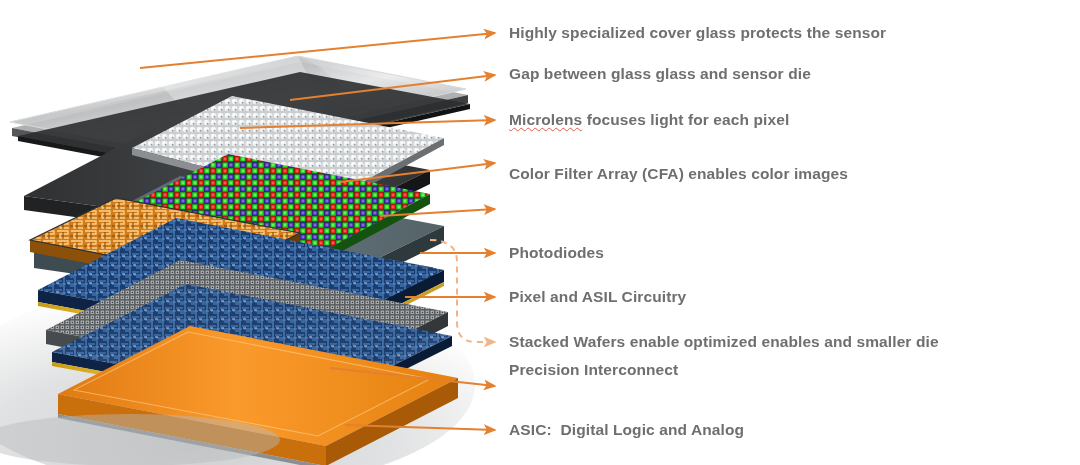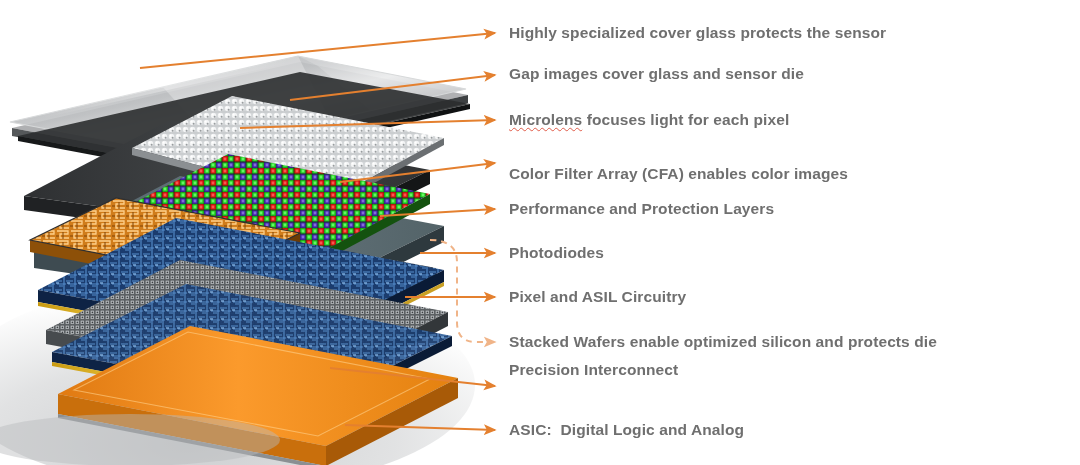--- a/index.html
+++ b/index.html
@@ -259,23 +259,22 @@
     <line x1="405" y1="297" x2="495" y2="297" stroke="#e4802f" stroke-width="2" marker-end="url(#arw)"></line>
 
     <path d="M430,240 Q457,240 457,262 L457,322 Q457,342 476,342 L495,342" fill="none" stroke="#f0b488" stroke-width="2" stroke-dasharray="6 5" marker-end="url(#arwFade)"></path>
 
     <line x1="330" y1="368" x2="495" y2="386" stroke="#e4802f" stroke-width="2" marker-end="url(#arw)"></line>
 
     <line x1="345" y1="425" x2="495" y2="430" stroke="#e4802f" stroke-width="2" marker-end="url(#arw)"></line>
   </svg>
 
   <div class="callout" style="top:25px"><span>Highly specialized cover glass protects the sensor</span></div>
-  <div class="callout" style="top:66px"><span>Gap images cover glass and sensor die</span></div>
+  <div class="callout" style="top:66px"><span>Gap between glass glass and sensor die</span></div>
   <div class="callout" style="top:112px"><span class="misspelled">Microlens</span><span> focuses light for each pixel</span></div>
   <div class="callout" style="top:166px"><span>Color Filter Array (CFA) enables color images</span></div>
-  <div class="callout" style="top:201px"><span>Performance and Protection Layers</span></div>
   <div class="callout" style="top:245px"><span>Photodiodes</span></div>
   <div class="callout" style="top:289px"><span>Pixel and ASIL Circuitry</span></div>
-  <div class="callout" style="top:334px"><span>Stacked Wafers enable optimized silicon and protects die</span></div>
+  <div class="callout" style="top:334px"><span>Stacked Wafers enable optimized enables and smaller die</span></div>
   <div class="callout" style="top:362px"><span>Precision Interconnect</span></div>
   <div class="callout" style="top:422px"><span>ASIC:  Digital Logic and Analog</span></div>
 
 </div>
 
 </body></html>

